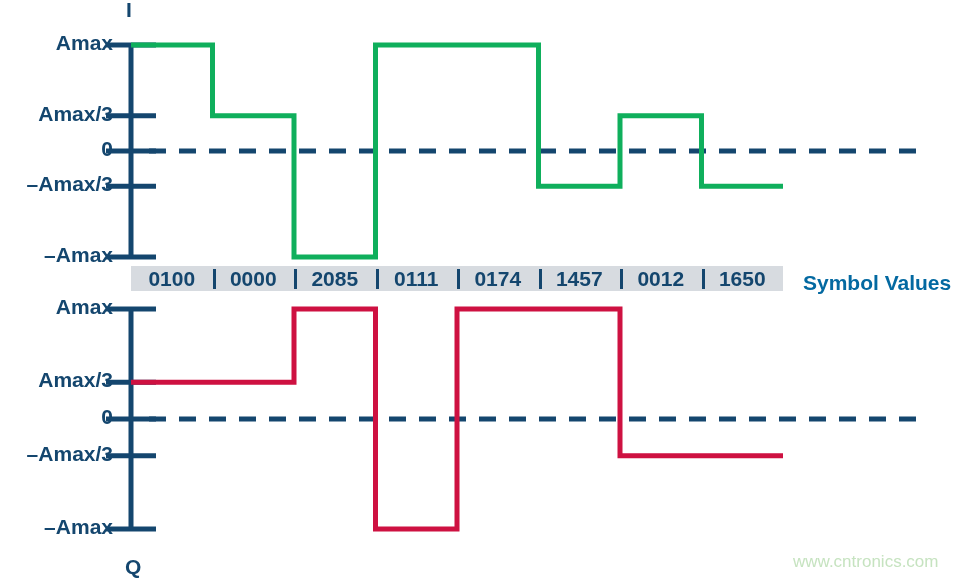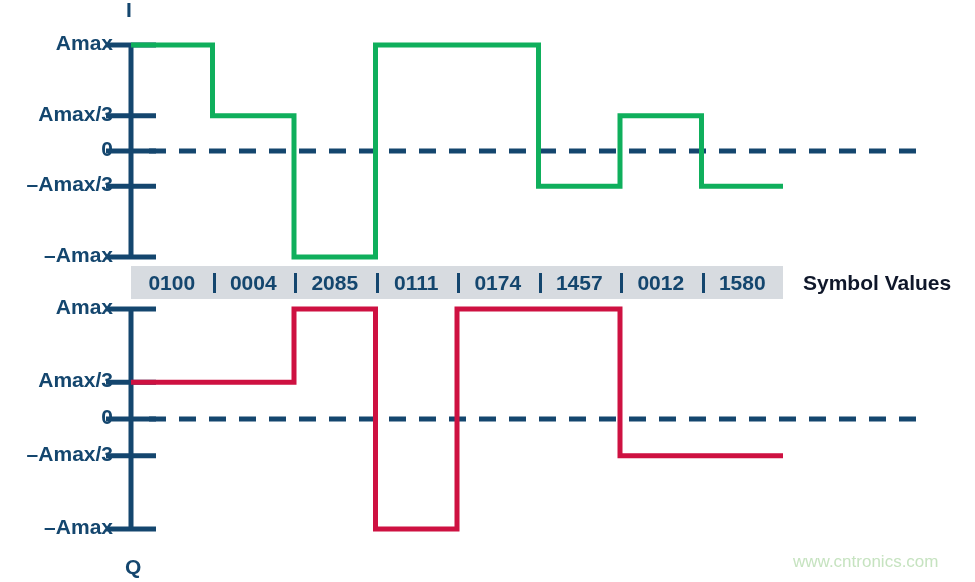--- a/index.html
+++ b/index.html
@@ -10,21 +10,21 @@
   .axis-label{position:absolute;font-weight:bold;font-size:21px;color:#14466E;
               letter-spacing:0;white-space:nowrap;}
   .tick-label{position:absolute;font-weight:bold;font-size:21px;color:#14466E;
               text-align:right;white-space:nowrap;}
 
   .sym-band{position:absolute;background:#D7DBE0;display:flex;align-items:center;}
   .sym-cell{flex:1 1 0;display:flex;align-items:center;justify-content:center;
             font-weight:bold;font-size:21px;color:#14466E;position:relative;}
   .sym-cell + .sym-cell::before{content:"";position:absolute;left:0;top:2px;bottom:2px;
             width:3px;background:#14466E;}
-  .sym-title{position:absolute;font-weight:bold;font-size:21px;color:#0f172a;
+  .sym-title{position:absolute;font-weight:bold;font-size:21px;color:#0369a1;
              white-space:nowrap;}
 
   .watermark{position:absolute;font-size:17px;color:#C6E3C0;white-space:nowrap;}
 
   svg.plot{position:absolute;left:0;top:0;overflow:visible;}
 </style>
 </head>
 <body>
 
 <div class="stage">
@@ -53,29 +53,29 @@
       <line x1="131" y1="45" x2="156" y2="45" stroke="#14466E" stroke-width="5"></line>
       <line x1="106" y1="115.67020000000001" x2="156" y2="115.67020000000001" stroke="#14466E" stroke-width="5"></line>
       <line x1="106" y1="151" x2="156" y2="151" stroke="#14466E" stroke-width="5"></line>
       <line x1="106" y1="186.3298" x2="156" y2="186.3298" stroke="#14466E" stroke-width="5"></line>
       <line x1="106" y1="257" x2="131" y2="257" stroke="#14466E" stroke-width="5"></line>
       <line x1="131" y1="257" x2="156" y2="257" stroke="#14466E" stroke-width="5"></line>
       <line x1="149" y1="151" x2="920" y2="151" stroke="#14466E" stroke-width="5" stroke-dasharray="17 13"></line>
       <path d="M131 45 L212.5 45 L212.5 115.67020000000001 L294 115.67020000000001 L294 257 L375.5 257 L375.5 45 L457 45 L457 45 L538.5 45 L538.5 186.3298 L620 186.3298 L620 115.67020000000001 L701.5 115.67020000000001 L701.5 186.3298 L783 186.3298" fill="none" stroke="#0FAF5C" stroke-width="5" stroke-linejoin="miter"></path>
     </svg>
 
-  <div class="sym-band" id="sym-band" style="left: 131px; top: 266px; width: 652px; height: 33px; background: rgb(215, 219, 224);">
+  <div class="sym-band" id="sym-band" style="left: 131px; top: 266px; width: 652px; height: 25px; background: rgb(215, 219, 224);">
       <div class="sym-cell">0100</div>
-      <div class="sym-cell">0004</div>
+      <div class="sym-cell">0000</div>
       <div class="sym-cell">2085</div>
       <div class="sym-cell">0111</div>
       <div class="sym-cell">0174</div>
       <div class="sym-cell">1457</div>
       <div class="sym-cell">0012</div>
-      <div class="sym-cell">1580</div>
+      <div class="sym-cell">1650</div>
     </div>
   <div class="sym-title" id="sym-title" style="left: 803px; top: 271px;">Symbol Values</div>
 
   <svg class="plot" id="svg-q" width="975" height="280" style="top:295px;">
       <line x1="131" y1="14" x2="131" y2="234" stroke="#14466E" stroke-width="5"></line>
       <line x1="106" y1="14" x2="131" y2="14" stroke="#14466E" stroke-width="5"></line>
       <line x1="131" y1="14" x2="156" y2="14" stroke="#14466E" stroke-width="5"></line>
       <line x1="106" y1="87.337" x2="156" y2="87.337" stroke="#14466E" stroke-width="5"></line>
       <line x1="106" y1="124" x2="156" y2="124" stroke="#14466E" stroke-width="5"></line>
       <line x1="106" y1="160.66299999999998" x2="156" y2="160.66299999999998" stroke="#14466E" stroke-width="5"></line>

